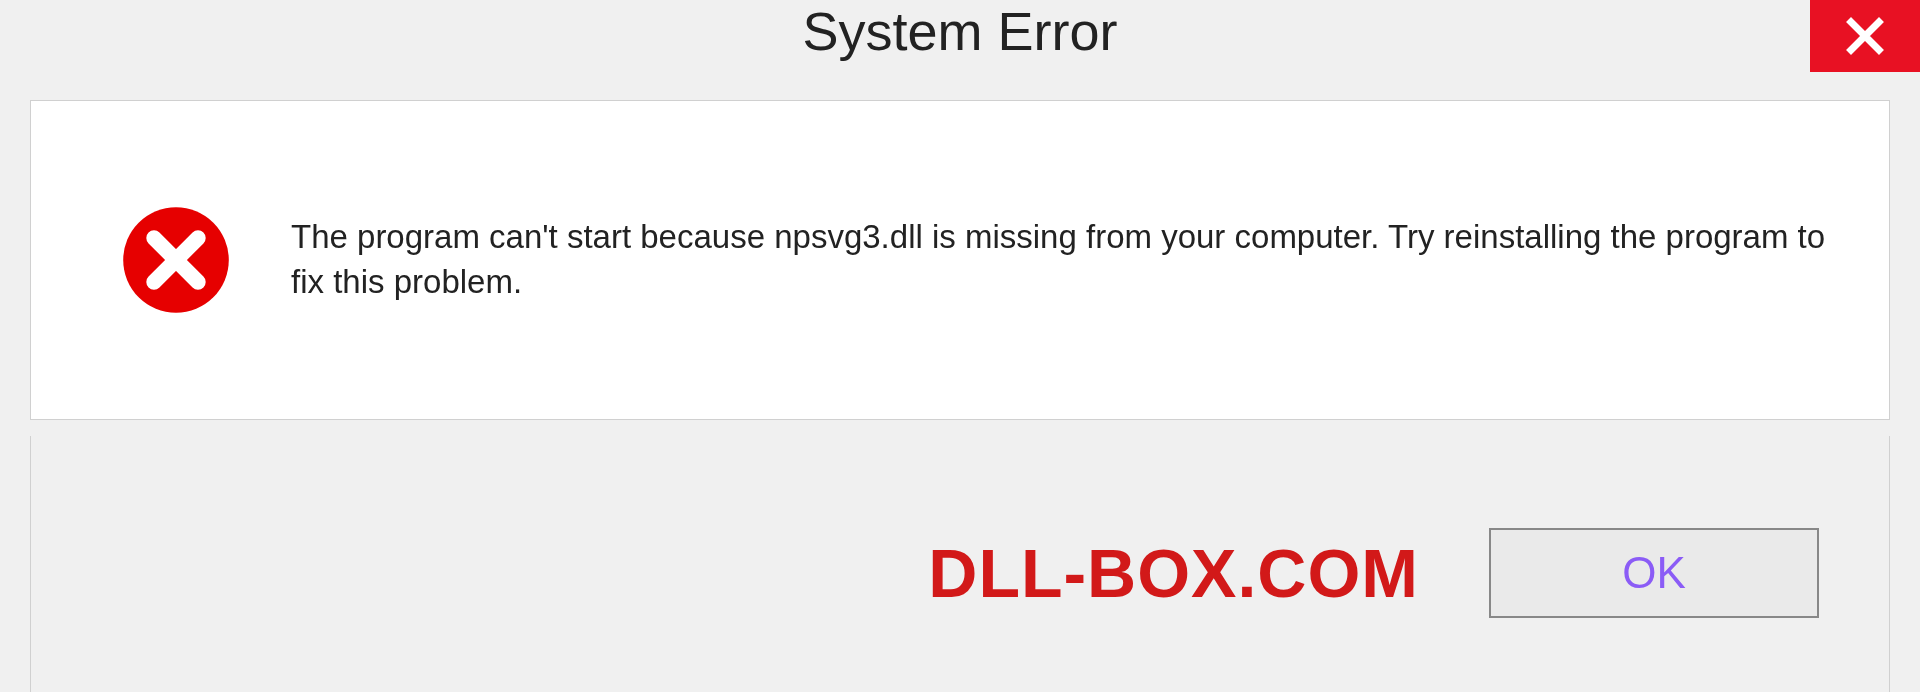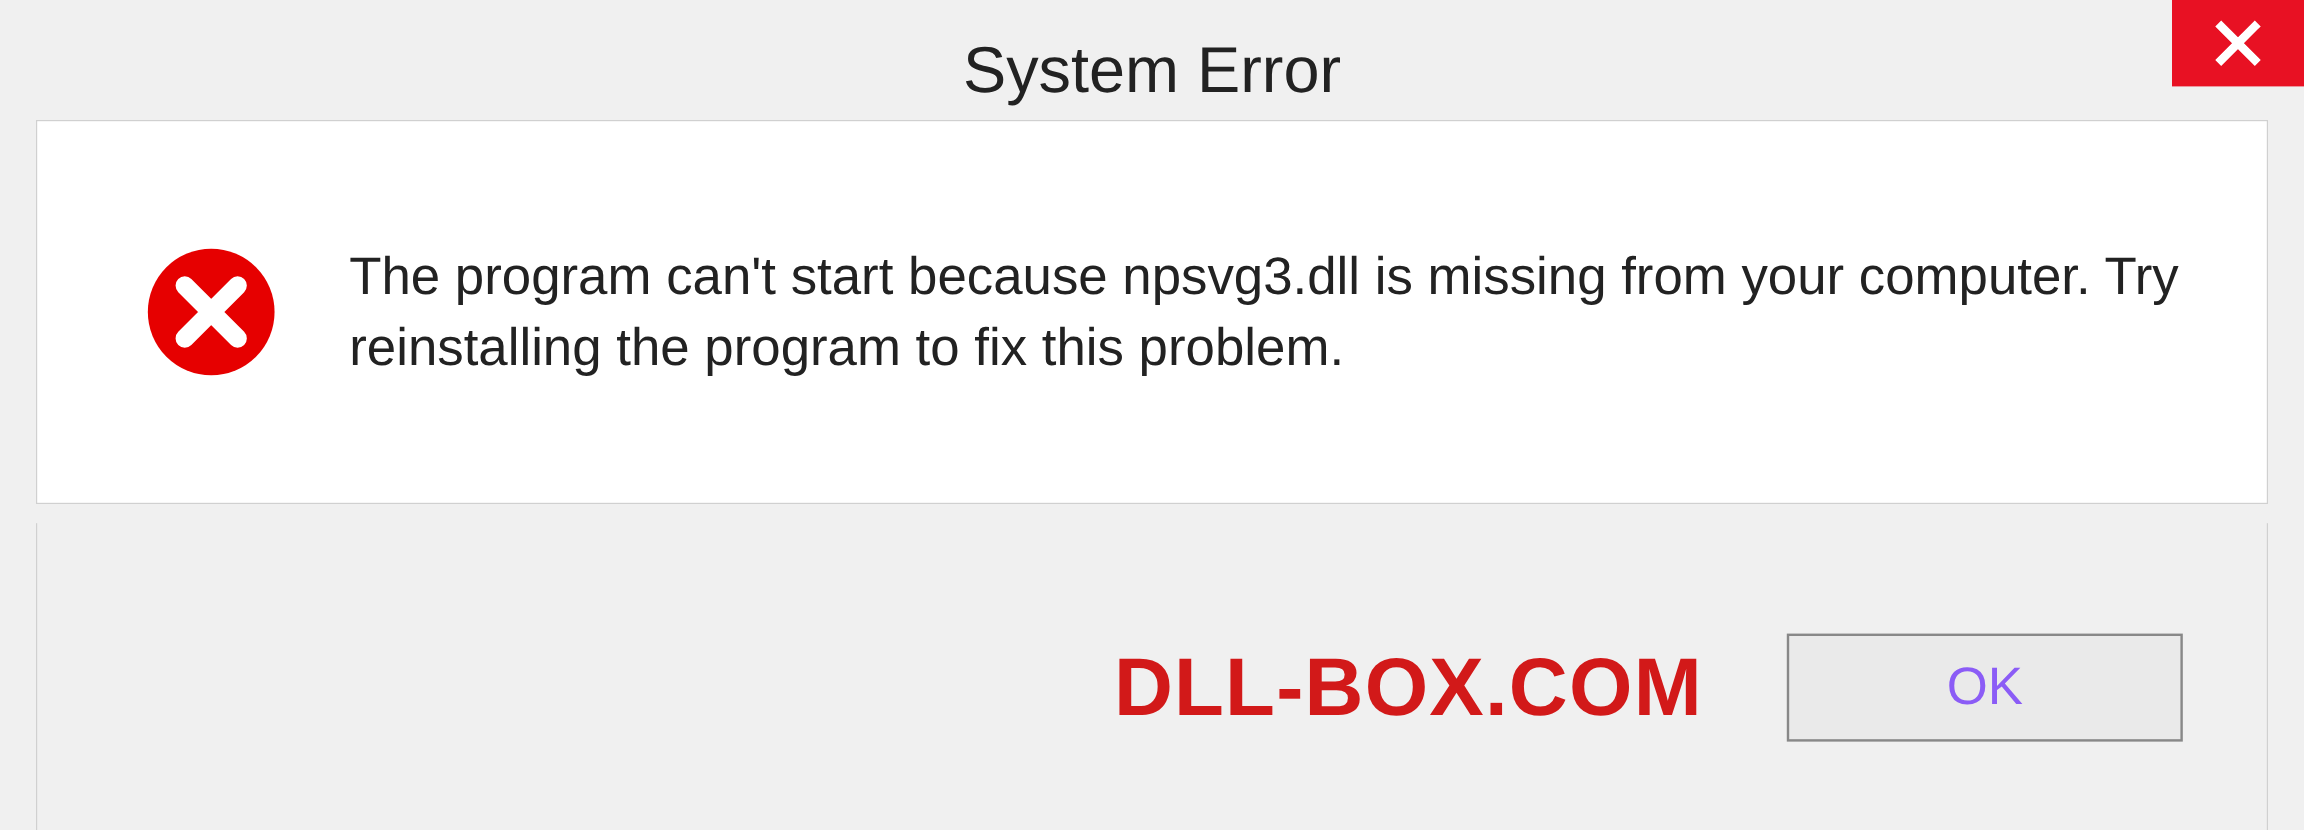--- a/index.html
+++ b/index.html
@@ -11,21 +11,21 @@
       font-family: "Segoe UI", Tahoma, Arial, sans-serif;
       background: #f0f0f0;
       width: 1920px;
       height: 692px;
       position: relative;
     }
     .titlebar {
       position: relative;
       height: 90px;
       display: flex;
-      align-items: flex-end;
+      align-items: flex-start;
       justify-content: center;
       background: #f0f0f0;
     }
     .title-text {
       font-size: 54px;
       font-weight: 400;
       color: #222;
     }
     .close-btn {
       position: absolute;
@@ -52,21 +52,21 @@
       align-items: center;
       padding: 0 0 0 90px;
     }
     .error-icon {
       flex-shrink: 0;
       width: 110px;
       height: 110px;
       margin-right: 60px;
     }
     .message {
-      font-size: 44px;
+      font-size: 33px;
       color: #222;
       line-height: 1.35;
       padding-right: 60px;
     }
     .footer {
       margin: 16px 30px 30px 30px;
       height: 275px;
       background: #f0f0f0;
       border: 1px solid #d0d0d0;
       border-top: none;

